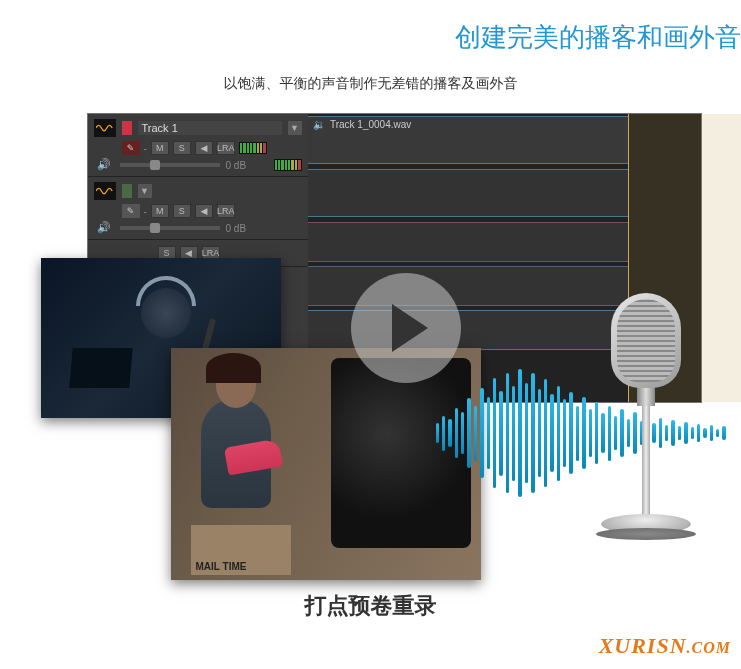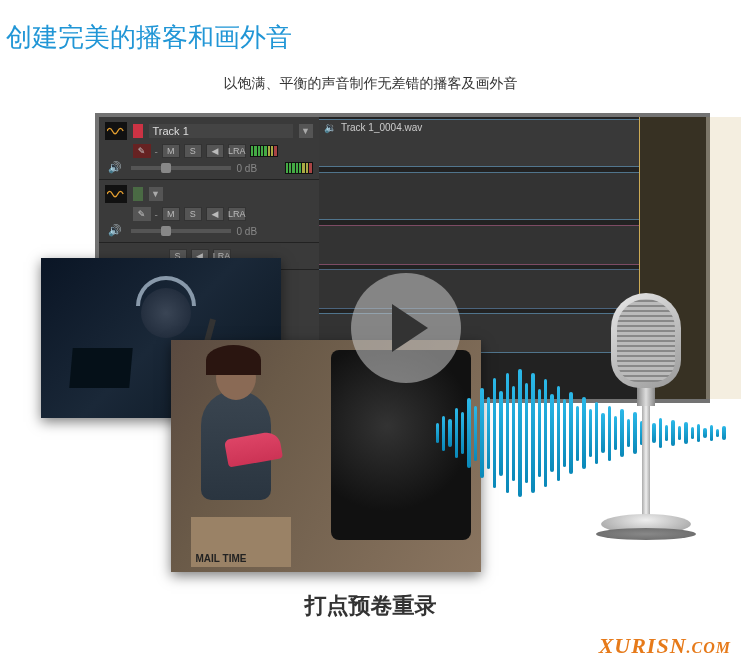--- a/index.html
+++ b/index.html
@@ -1,21 +1,21 @@
 <!DOCTYPE html>
 <html><head>
 <meta charset="utf-8">
 <style>
   * { margin: 0; padding: 0; box-sizing: border-box; }
   body { width: 741px; height: 669px; background: #fff; font-family: "Microsoft YaHei", sans-serif; position: relative; overflow: hidden; }
-  .heading { text-align: left; color: #2196d6; font-size: 26px; font-weight: 400; margin-top: 20px; margin-left: 6px; }
+  .heading { text-align: right; color: #2196d6; font-size: 26px; font-weight: 400; margin-top: 20px; }
   .subheading { text-align: center; color: #333; font-size: 14px; margin-top: 20px; }
   .canvas { position: relative; width: 660px; height: 460px; margin: 20px auto 0; }
 
-  .daw { position: absolute; top: 0; left: 54px; width: 615px; height: 290px; border: 4px solid #737373; background: #5eead4; display: flex; }
+  .daw { position: absolute; top: 0; left: 46px; width: 615px; height: 290px; border: 1px solid #737373; background: #5eead4; display: flex; }
   .daw-left { width: 220px; background: #3a3a3a; }
   .daw-right { flex: 1; position: relative; background: #222; }
   .daw-right::before { content:""; position:absolute; top:0; left:320px; width:130px; height:100%; background:rgba(180,140,50,0.15); border-left:1px solid #ccaa55; border-right:1px solid #ccaa55; }
   .track { border-bottom: 1px solid #222; padding: 4px 6px; }
   .trk-hdr { display: flex; align-items: center; gap: 6px; height: 20px; }
   .wave-ico { width: 22px; height: 18px; background: #111; display:flex; align-items:center; justify-content:center; }
   .wave-ico svg { width:18px; height:12px; }
   .color-chip { width: 10px; height: 14px; }
   .trk-name { color: #ddd; font-size: 11px; flex: 1; background:#444; padding:1px 4px; }
   .arrow { width:14px; height:14px; background:#555; color:#aaa; font-size:9px; display:flex;align-items:center;justify-content:center; }
@@ -41,21 +41,21 @@
   .clip4 { top:152px; left:0; width:320px; background:#333; height:40px; border-color: rgba(100,150,200,.5);}
   .clip5 { top:196px; left:0; width:320px; background:#333; height:40px;}
 
   .photo { position:absolute; box-shadow: 0 4px 12px rgba(0,0,0,.5); }
   .photo1 { top:145px; left:0; width:240px; height:160px; background: linear-gradient(135deg,#0a1525 0%,#1a2838 50%,#0a1520 100%); }
   .photo1::before{content:"";position:absolute;left:100px;top:30px;width:50px;height:50px;background:radial-gradient(circle,#3a4555,#1a2535);border-radius:50%;}
   .photo1::after{content:"";position:absolute;left:30px;top:90px;width:60px;height:40px;background:#051018;transform:skew(-5deg);}
   .headphone{position:absolute;left:95px;top:18px;width:60px;height:30px;border:4px solid #8899aa;border-bottom:none;border-radius:30px 30px 0 0;}
   .mic-stand{position:absolute;left:160px;top:60px;width:6px;height:70px;background:#333;transform:rotate(15deg);}
 
-  .photo2 { top:227px; left:130px; width:310px; height:232px; background:linear-gradient(120deg,#5a4a40 0%,#6a5a48 30%,#8a7560 100%); }
+  .photo2 { top:235px; left:130px; width:310px; height:232px; background:linear-gradient(120deg,#5a4a40 0%,#6a5a48 30%,#8a7560 100%); }
   .photo2::after{content:"";position:absolute;right:10px;top:10px;width:140px;height:190px;background:radial-gradient(circle at 40% 40%,#333 0%,#111 60%);border-radius:8px;}
   .person{position:absolute;left:30px;top:50px;width:70px;height:110px;background:linear-gradient(#3a4550,#2a3540);border-radius:35px 35px 10px 10px;}
   .person::before{content:"";position:absolute;left:15px;top:-35px;width:40px;height:45px;background:#8a6a55;border-radius:50%;}
   .person::after{content:"";position:absolute;left:5px;top:-45px;width:55px;height:30px;background:#2a1510;border-radius:50% 50% 0 0;}
   .shoe{position:absolute;left:55px;top:95px;width:55px;height:28px;background:linear-gradient(#dd4466,#cc3355);border-radius:6px 14px 4px 4px;transform:rotate(-10deg);}
   .boxes{position:absolute;left:20px;bottom:5px;width:100px;height:50px;background:#9a8266;}
   .mail{position:absolute;left:25px;bottom:8px;color:#222;font-size:10px;font-weight:bold;line-height:1;}
 
   .play { position:absolute; top:160px; left:310px; width:110px; height:110px; border-radius:50%; background:rgba(200,200,200,.55); display:flex; align-items:center; justify-content:center; cursor:pointer; }
   .play::after{content:"";border-left:36px solid #333;border-top:24px solid transparent;border-bottom:24px solid transparent;margin-left:8px;}

